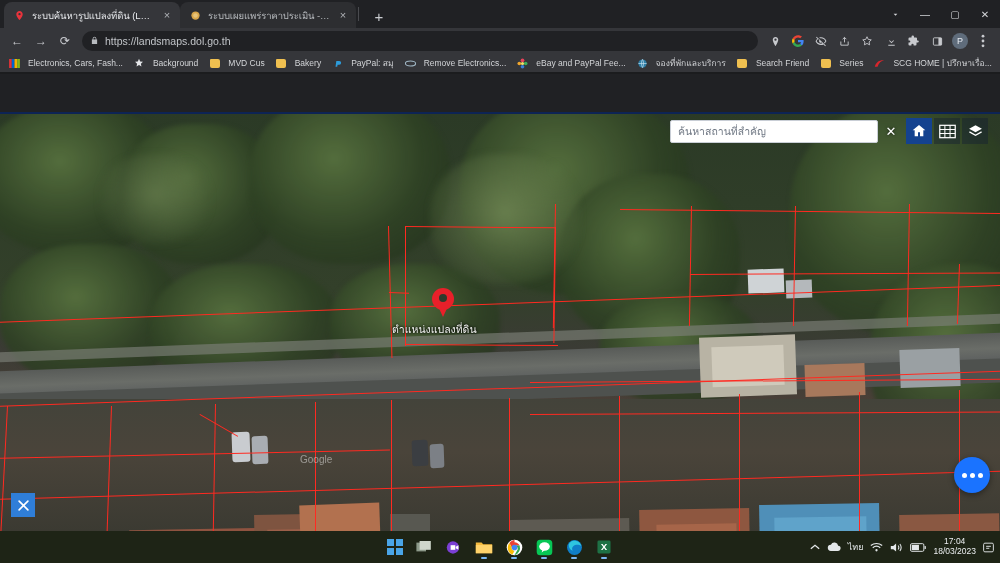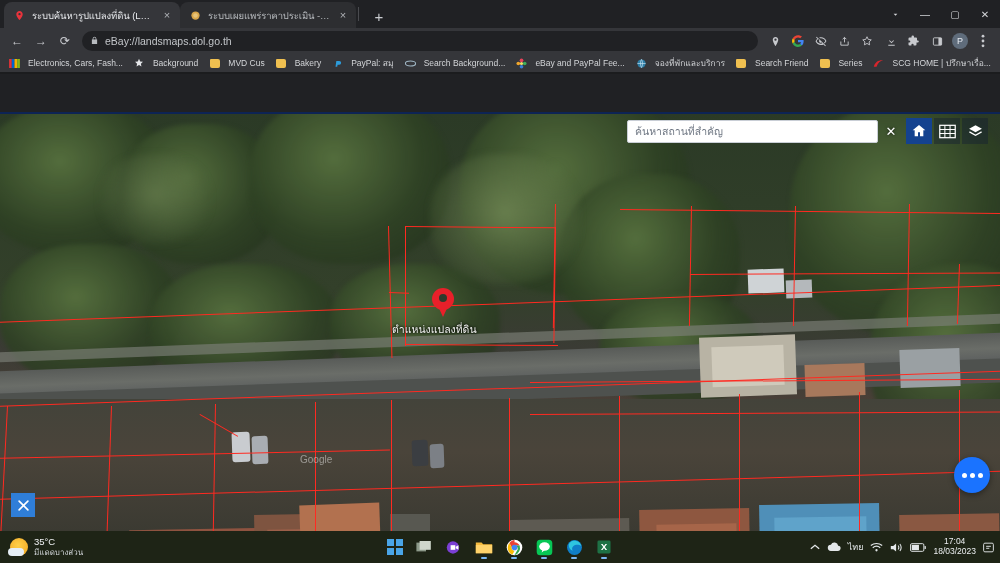--- a/index.html
+++ b/index.html
@@ -112,21 +112,21 @@
     clip-path: polygon(0 0, 100% 0, 50% 100%);
   }
   .marker .pin-hole { position: absolute; top: 6px; left: 7px; width: 8px; height: 8px; border-radius: 50%; background: #2f3a2c; }
   .marker-label {
     position: absolute; left: 392px; top: 207px; color: #f2f4f0; font-size: 10.5px;
     text-shadow: 0 0 3px rgba(0,0,0,0.95), 0 0 2px rgba(0,0,0,0.9); white-space: nowrap; z-index: 6;
   }
 
   .map-search-row { position: absolute; right: 12px; top: 4px; display: flex; align-items: center; gap: 0; z-index: 12; }
   .map-search-box {
-    width: 251px; height: 23px; background: #fff; border: 1px solid #c9ced6; border-radius: 2px;
+    width: 208px; height: 23px; background: #fff; border: 1px solid #c9ced6; border-radius: 2px;
     font-size: 10.5px; color: #1e2229; padding: 0 7px; font-family: inherit;
   }
   .map-search-box::placeholder { color: #6f7783; }
   .map-x { width: 26px; height: 23px; display: flex; align-items: center; justify-content: center; color: #fff; font-size: 13px; text-shadow: 0 0 3px rgba(0,0,0,0.8); }
   .map-tool { width: 26px; height: 26px; display: flex; align-items: center; justify-content: center; margin-left: 2px; }
   .map-tool.home { background: #14428f; }
   .map-tool.grid { background: rgba(20,30,50,0.45); }
   .map-tool.layers { background: rgba(20,30,50,0.45); }
 
   .fab {
@@ -212,21 +212,21 @@
       <div class="tb-icon">←</div>
       <div class="tb-icon">→</div>
       <div class="tb-icon">⟳</div>
 
       <div class="omnibox">
         <span>
           <svg width="9" height="9" viewBox="0 0 24 24">
               <path fill="#b8bbbf" d="M17 9V7a5 5 0 0 0-10 0v2H5v12h14V9h-2zm-8-2a3 3 0 0 1 6 0v2H9V7z"></path>
             </svg>
         </span>
-        <span class="url">eBay://landsmaps.dol.go.th</span>
+        <span class="url">https://landsmaps.dol.go.th</span>
       </div>
 
       <div class="omni-right">
         <div class="tb-icon">
           <svg width="11" height="11" viewBox="0 0 24 24">
               <path fill="#c8cace" d="M12 2C8.7 2 6 4.7 6 8c0 4.5 6 14 6 14s6-9.5 6-14c0-3.3-2.7-6-6-6zm0 8.5A2.5 2.5 0 1 1 12 5.5a2.5 2.5 0 0 1 0 5z"></path>
             </svg>
         </div>
         <div class="tb-icon">
           <svg width="12" height="12" viewBox="0 0 48 48">
@@ -322,21 +322,21 @@
             </svg>
         </span>
         <span>PayPal: สมุ</span>
       </div>
       <div class="bm">
         <span class="bmicon">
           <svg width="11" height="9" viewBox="0 0 14 10">
               <ellipse cx="7" cy="5" rx="6.5" ry="3.2" fill="none" stroke="#9fb6c4" stroke-width="1.4"></ellipse>
             </svg>
         </span>
-        <span>Search Background...</span>
+        <span>Remove Electronics...</span>
       </div>
       <div class="bm">
         <span class="bmicon">
           <svg width="11" height="11" viewBox="0 0 24 24">
               <circle cx="12" cy="5" r="4" fill="#e8425a"></circle>
               <circle cx="5" cy="12" r="4" fill="#f0a62c"></circle>
               <circle cx="19" cy="12" r="4" fill="#3fae5a"></circle>
               <circle cx="12" cy="19" r="4" fill="#3a7fd5"></circle>
               <circle cx="12" cy="12" r="3.4" fill="#f3e06a"></circle>
             </svg>
@@ -552,27 +552,20 @@
     </div>
 
     <div class="measure-btn">
       <svg width="15" height="15" viewBox="0 0 24 24">
           <path stroke="#ffffff" stroke-width="2.6" stroke-linecap="round" d="M5 5l14 14M19 5L5 19"></path>
         </svg>
     </div>
   </div>
 
   <div class="taskbar">
-    <div class="weather">
-      <span class="sun"></span>
-      <span class="wtext">
-        <span class="wtemp sq">35°C</span>
-        <span class="wdesc sq">มีแดดบางส่วน</span>
-      </span>
-    </div>
 
     <div class="tb-center">
       <div class="start-btn">
         <span class="win-logo">
             <i></i>
             <i></i>
             <i></i>
             <i></i>
           </span>
       </div>

